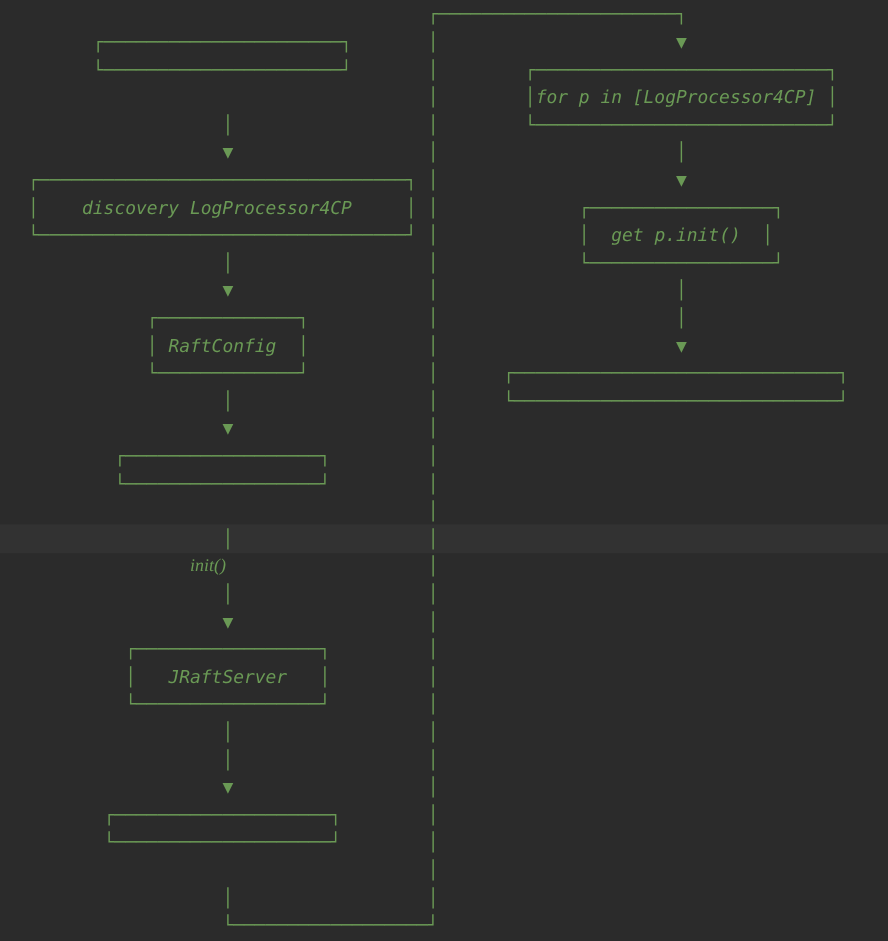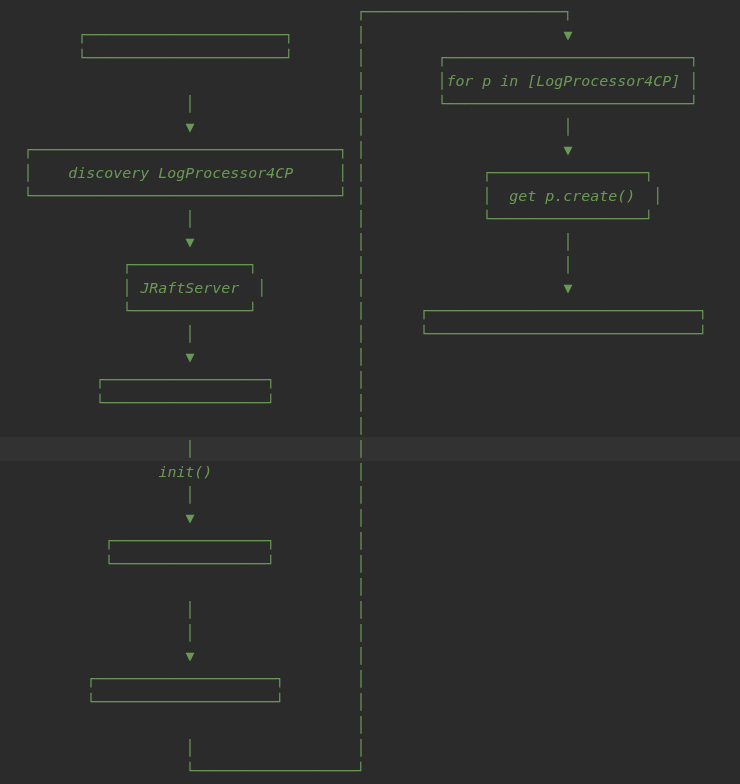--- a/index.html
+++ b/index.html
@@ -104,32 +104,33 @@
   <pre class="cell connector" style="left: 563.4px; top: 231px;">│
 │
 ▼</pre>
 
   <pre class="cell node" style="left: 77.4px; top: 24px;"><span class="border">┌──────────────────────┐
 </span><span class="border">└──────────────────────┘</span></pre>
   <pre class="cell node" style="left: 23.4px; top: 139px;"><span class="border">┌──────────────────────────────────┐
 </span><span class="body">│    discovery LogProcessor4CP     │
 </span><span class="border">└──────────────────────────────────┘</span></pre>
   <pre class="cell node" style="left: 122.4px; top: 254px;"><span class="border">┌─────────────┐
-</span><span class="body">│ JRaftServer  │
+</span><span class="body">│ RaftConfig  │
 </span><span class="border">└─────────────┘</span></pre>
   <pre class="cell node" style="left: 95.4px; top: 369px;"><span class="border">┌──────────────────┐
 </span><span class="border">└──────────────────┘</span></pre>
   <pre class="cell node" style="left: 104.4px; top: 530px;"><span class="border">┌─────────────────┐
+</span><span class="body">│   JRaftServer   │
 </span><span class="border">└─────────────────┘</span></pre>
   <pre class="cell node" style="left: 86.4px; top: 668px;"><span class="border">┌────────────────────┐
 </span><span class="border">└────────────────────┘</span></pre>
   <pre class="cell node" style="left: 437.4px; top: 47px;"><span class="border">┌───────────────────────────┐
 </span><span class="body">│for p in [LogProcessor4CP] │
 </span><span class="border">└───────────────────────────┘</span></pre>
   <pre class="cell node" style="left: 482.4px; top: 162px;"><span class="border">┌─────────────────┐
-</span><span class="body">│  get p.create()  │
+</span><span class="body">│  get p.init()  │
 </span><span class="border">└─────────────────┘</span></pre>
   <pre class="cell node" style="left: 419.4px; top: 300px;"><span class="border">┌──────────────────────────────┐
 </span><span class="border">└──────────────────────────────┘</span></pre>
 
-  <pre class="cell edge-label" style="left: 158.4px; top: 461px;">init()</pre>
+  <pre class="cell edge-label" style="left: 158.4px; top: 461px; font-family: Liberation Serif, serif;">init()</pre>
 
 </div>
 
 </body></html>

